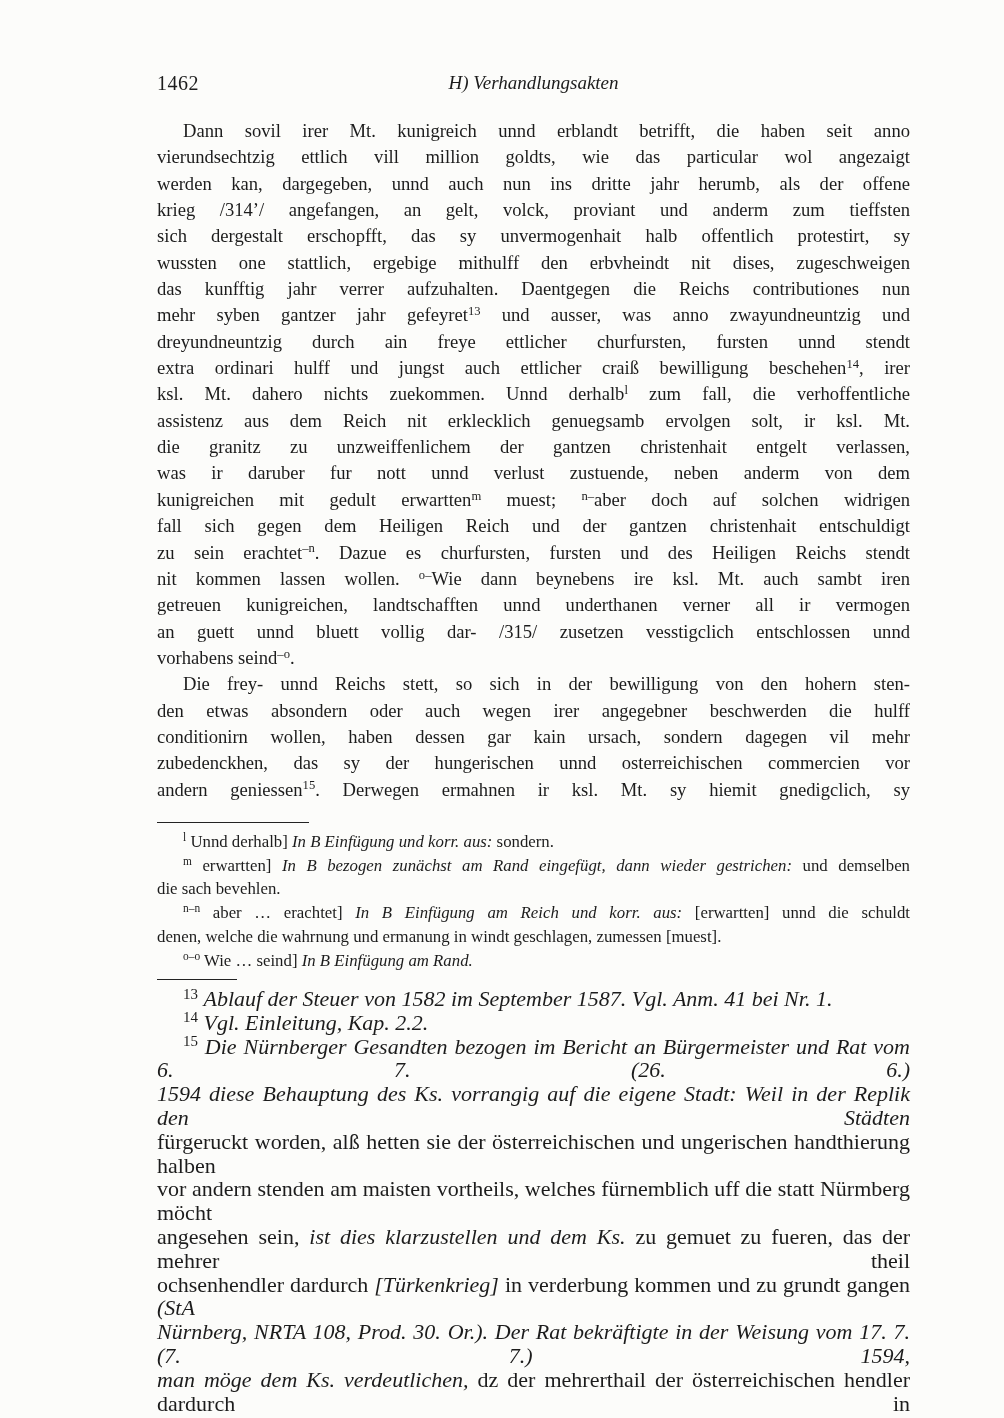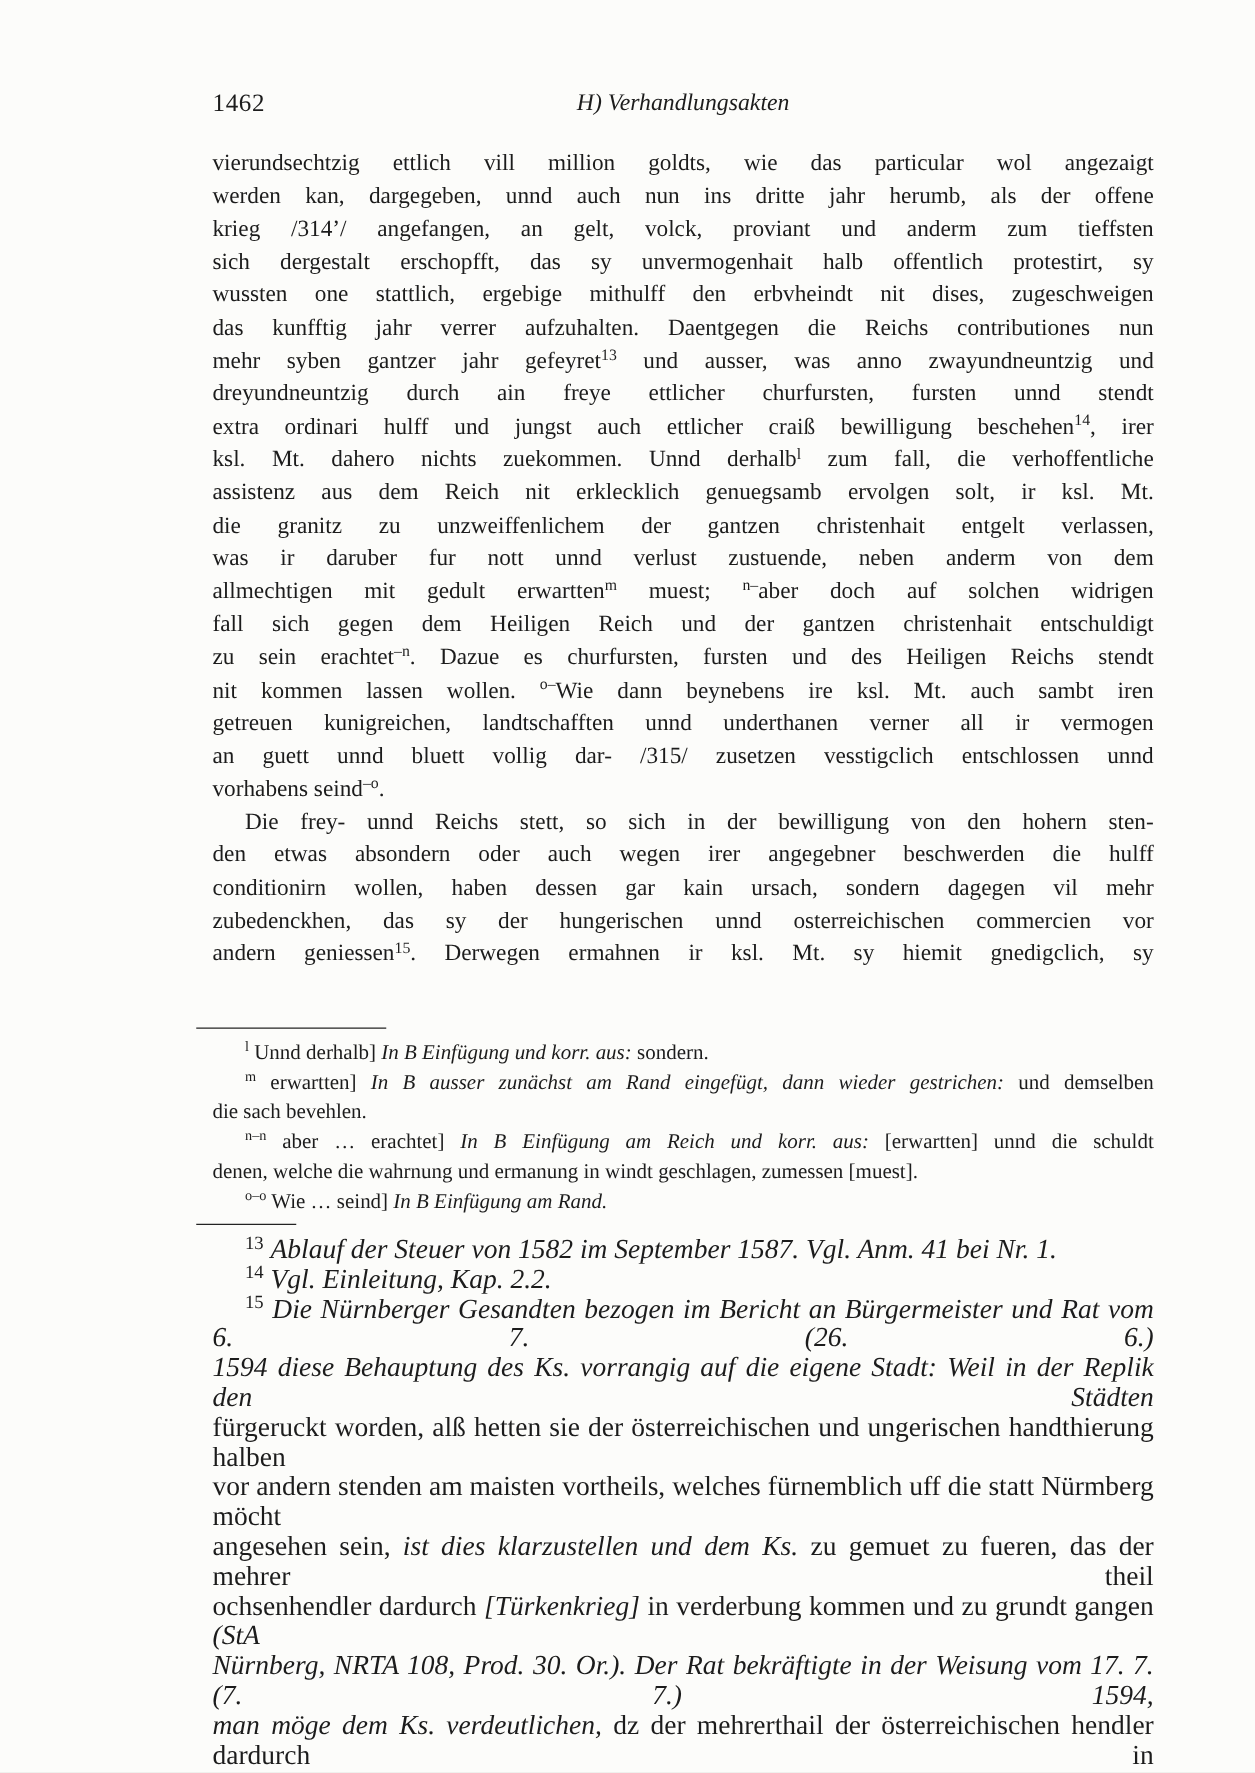--- a/index.html
+++ b/index.html
@@ -4,21 +4,21 @@
 <style>
   html,body{margin:0;padding:0;background:#e8e8e4;}
   .page{
     position:relative;
     width:1004px;height:1418px;
     background:#fcfcfa;
     font-family:"Liberation Serif", serif;
     color:#1c1c1c;
     overflow:hidden;
   }
-  .textcol{position:absolute;left:157px;width:753px;margin-left:13px;}
+  .textcol{position:absolute;left:157px;width:753px;}
   .header{top:72px;height:30px;}
   .pagenum{position:absolute;left:0;top:0;font-size:20px;letter-spacing:.5px;}
   .runtitle{display:block;text-align:center;font-size:19px;font-style:italic;}
   .main{top:118px;font-size:18.6px;line-height:26.35px;}
   .apparatus{top:830px;font-size:16.8px;line-height:23.7px;}
   .footnotes{top:987px;font-size:22px;line-height:23.8px;}
   .rule{position:absolute;left:157px;border-top:1.8px solid #232323;}
   .rule-1{top:822px;width:152px;}
   .rule-2{top:979px;width:80px;}
   .ln{text-align:justify;text-align-last:justify;white-space:normal;}
@@ -33,34 +33,35 @@
 
 <div class="page">
 
   <div class="textcol header">
     <span class="pagenum">1462</span>
     <span class="runtitle">H) Verhandlungsakten</span>
   </div>
 
   <div class="textcol main">
       <div class="block">
+        <div class="ln ind"><span class="seg">Dann sovil irer Mt. kunigreich unnd erblandt betrifft, die haben seit anno</span></div>
         <div class="ln"><span class="seg">vierundsechtzig ettlich vill million goldts, wie das particular wol angezaigt</span></div>
         <div class="ln"><span class="seg">werden kan, dargegeben, unnd auch nun ins dritte jahr herumb, als der offene</span></div>
         <div class="ln"><span class="seg">krieg /314’/ angefangen, an gelt, volck, proviant und anderm zum tieffsten</span></div>
         <div class="ln"><span class="seg">sich dergestalt erschopfft, das sy unvermogenhait halb offentlich protestirt, sy</span></div>
         <div class="ln"><span class="seg">wussten one stattlich, ergebige mithulff den erbvheindt nit dises, zugeschweigen</span></div>
         <div class="ln"><span class="seg">das kunfftig jahr verrer aufzuhalten. Daentgegen die Reichs contributiones nun</span></div>
         <div class="ln"><span class="seg">mehr syben gantzer jahr gefeyret</span><sup class="sup">13</sup><span class="seg"> und ausser, was anno zwayundneuntzig und</span></div>
         <div class="ln"><span class="seg">dreyundneuntzig durch ain freye ettlicher churfursten, fursten unnd stendt</span></div>
         <div class="ln"><span class="seg">extra ordinari hulff und jungst auch ettlicher craiß bewilligung beschehen</span><sup class="sup">14</sup><span class="seg">, irer</span></div>
         <div class="ln"><span class="seg">ksl. Mt. dahero nichts zuekommen. Unnd derhalb</span><sup class="sup">l</sup><span class="seg"> zum fall, die verhoffentliche</span></div>
         <div class="ln"><span class="seg">assistenz aus dem Reich nit erklecklich genuegsamb ervolgen solt, ir ksl. Mt.</span></div>
         <div class="ln"><span class="seg">die granitz zu unzweiffenlichem der gantzen christenhait entgelt verlassen,</span></div>
         <div class="ln"><span class="seg">was ir daruber fur nott unnd verlust zustuende, neben anderm von dem</span></div>
-        <div class="ln"><span class="seg">allmechtigen mit gedult erwartten</span><sup class="sup">m</sup><span class="seg"> muest; </span><sup class="sup">n–</sup><span class="seg">aber doch auf solchen widrigen</span></div>
+        <div class="ln"><span class="seg">kunigreichen mit gedult erwartten</span><sup class="sup">m</sup><span class="seg"> muest; </span><sup class="sup">n–</sup><span class="seg">aber doch auf solchen widrigen</span></div>
         <div class="ln"><span class="seg">fall sich gegen dem Heiligen Reich und der gantzen christenhait entschuldigt</span></div>
         <div class="ln"><span class="seg">zu sein erachtet</span><sup class="sup">–n</sup><span class="seg">. Dazue es churfursten, fursten und des Heiligen Reichs stendt</span></div>
         <div class="ln"><span class="seg">nit kommen lassen wollen. </span><sup class="sup">o–</sup><span class="seg">Wie dann beynebens ire ksl. Mt. auch sambt iren</span></div>
         <div class="ln"><span class="seg">getreuen kunigreichen, landtschafften unnd underthanen verner all ir vermogen</span></div>
         <div class="ln"><span class="seg">an guett unnd bluett vollig dar- /315/ zusetzen vesstigclich entschlossen unnd</span></div>
         <div class="ln no-j"><span class="seg">vorhabens seind</span><sup class="sup">–o</sup><span class="seg">.</span></div>
       </div>
       <div class="block">
         <div class="ln ind"><span class="seg">Die frey- unnd Reichs stett, so sich in der bewilligung von den hohern sten-</span></div>
         <div class="ln"><span class="seg">den etwas absondern oder auch wegen irer angegebner beschwerden die hulff</span></div>
@@ -70,21 +71,21 @@
       </div>
     </div>
 
   <div class="rule rule-1"></div>
 
   <div class="textcol apparatus">
       <div class="block">
         <div class="ln no-j ind"><sup class="sup">l</sup> <span class="seg">Unnd derhalb] </span><span class="seg it">In B Einfügung und korr. aus:</span><span class="seg"> sondern.</span></div>
       </div>
       <div class="block">
-        <div class="ln ind"><sup class="sup">m</sup> <span class="seg">erwartten] </span><span class="seg it">In B ausser zunächst am Rand eingefügt, dann wieder gestrichen:</span><span class="seg"> und demselben</span></div>
+        <div class="ln ind"><sup class="sup">m</sup> <span class="seg">erwartten] </span><span class="seg it">In B bezogen zunächst am Rand eingefügt, dann wieder gestrichen:</span><span class="seg"> und demselben</span></div>
         <div class="ln no-j"><span class="seg">die sach bevehlen.</span></div>
       </div>
       <div class="block">
         <div class="ln ind"><sup class="sup">n–n</sup> <span class="seg">aber … erachtet] </span><span class="seg it">In B Einfügung am Reich und korr. aus:</span><span class="seg"> [erwartten] unnd die schuldt</span></div>
         <div class="ln no-j"><span class="seg">denen, welche die wahrnung und ermanung in windt geschlagen, zumessen [muest].</span></div>
       </div>
       <div class="block">
         <div class="ln no-j ind"><sup class="sup">o–o</sup> <span class="seg">Wie … seind] </span><span class="seg it">In B Einfügung am Rand.</span></div>
       </div>
     </div>

